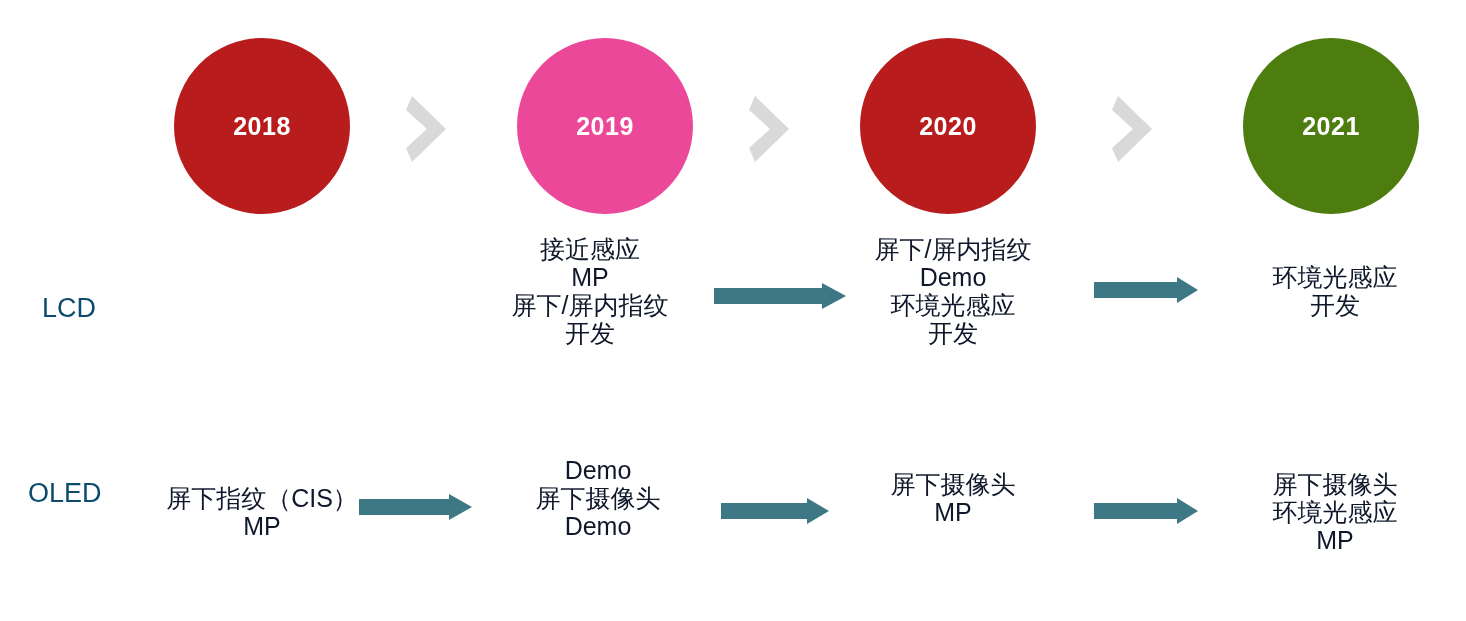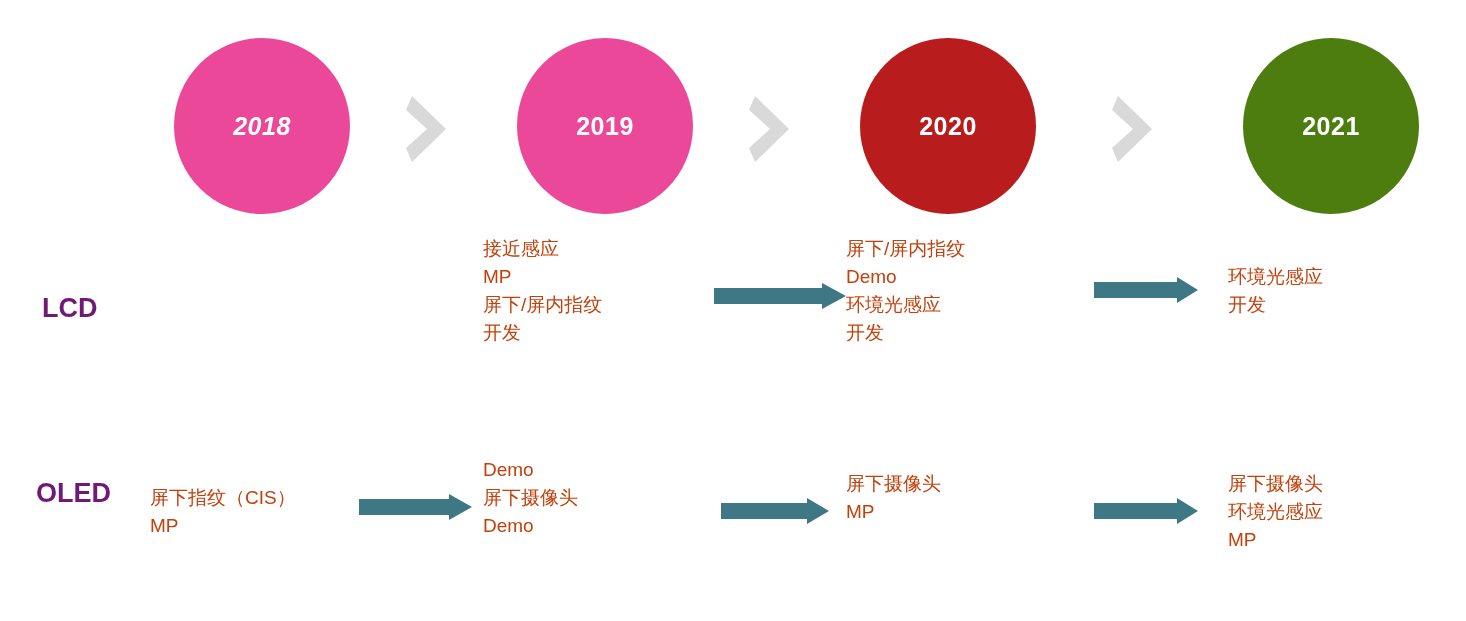--- a/index.html
+++ b/index.html
@@ -53,35 +53,35 @@
     height: 66px;
   }
   #chevron-0 { left: 406px; }
   #chevron-1 { left: 749px; }
   #chevron-2 { left: 1112px; }
 
   
   .row-label {
     position: absolute;
     font-size: 27px;
-    font-weight: bold;
-    color: #701a75;
+    font-weight: normal;
+    color: #0c4a6e;
     line-height: 1;
     white-space: nowrap;
   }
   #row-label-lcd  { left: 42px; top: 295px; }
-  #row-label-oled { left: 36px; top: 480px; }
+  #row-label-oled { left: 28px; top: 480px; }
 
   
   .cell-text {
     position: absolute;
-    text-align: left;
-    font-size: 19px;
+    text-align: center;
+    font-size: 25px;
     line-height: 28px;
-    color: #c2410c;
+    color: #0f172a;
     white-space: nowrap;
   }
   .cell-text .tline { display: block; }
 
   
   #lcd-cell-0 { left: 156px; width: 214px; top: 290px; }
   #lcd-cell-1 { left: 483px; width: 214px; top: 235px; }
   #lcd-cell-2 { left: 846px; width: 214px; top: 235px; }
   #lcd-cell-3 { left: 1228px; width: 214px; top: 263px; }
 
@@ -100,21 +100,21 @@
   #lcd-arrow-1  { left: 1094px; top: 277px; width: 104px; }
   #oled-arrow-0 { left: 359px;  top: 494px; width: 113px; }
   #oled-arrow-1 { left: 721px;  top: 498px; width: 108px; }
   #oled-arrow-2 { left: 1094px; top: 498px; width: 104px; }
 </style>
 </head>
 <body>
 
 <div id="canvas">
 
-  <div class="year-circle c-orange" id="circle-0" style="background: #ec4899; font-style: italic;">
+  <div class="year-circle c-orange" id="circle-0" style="background: #b91c1c;">
     <span class="year-label">2018</span>
   </div>
   <div class="year-circle c-navy" id="circle-1" style="background: #ec4899;">
     <span class="year-label">2019</span>
   </div>
   <div class="year-circle c-orange" id="circle-2" style="background: #b91c1c;">
     <span class="year-label">2020</span>
   </div>
   <div class="year-circle c-navy" id="circle-3" style="background: #4d7c0f;">
     <span class="year-label">2021</span>

